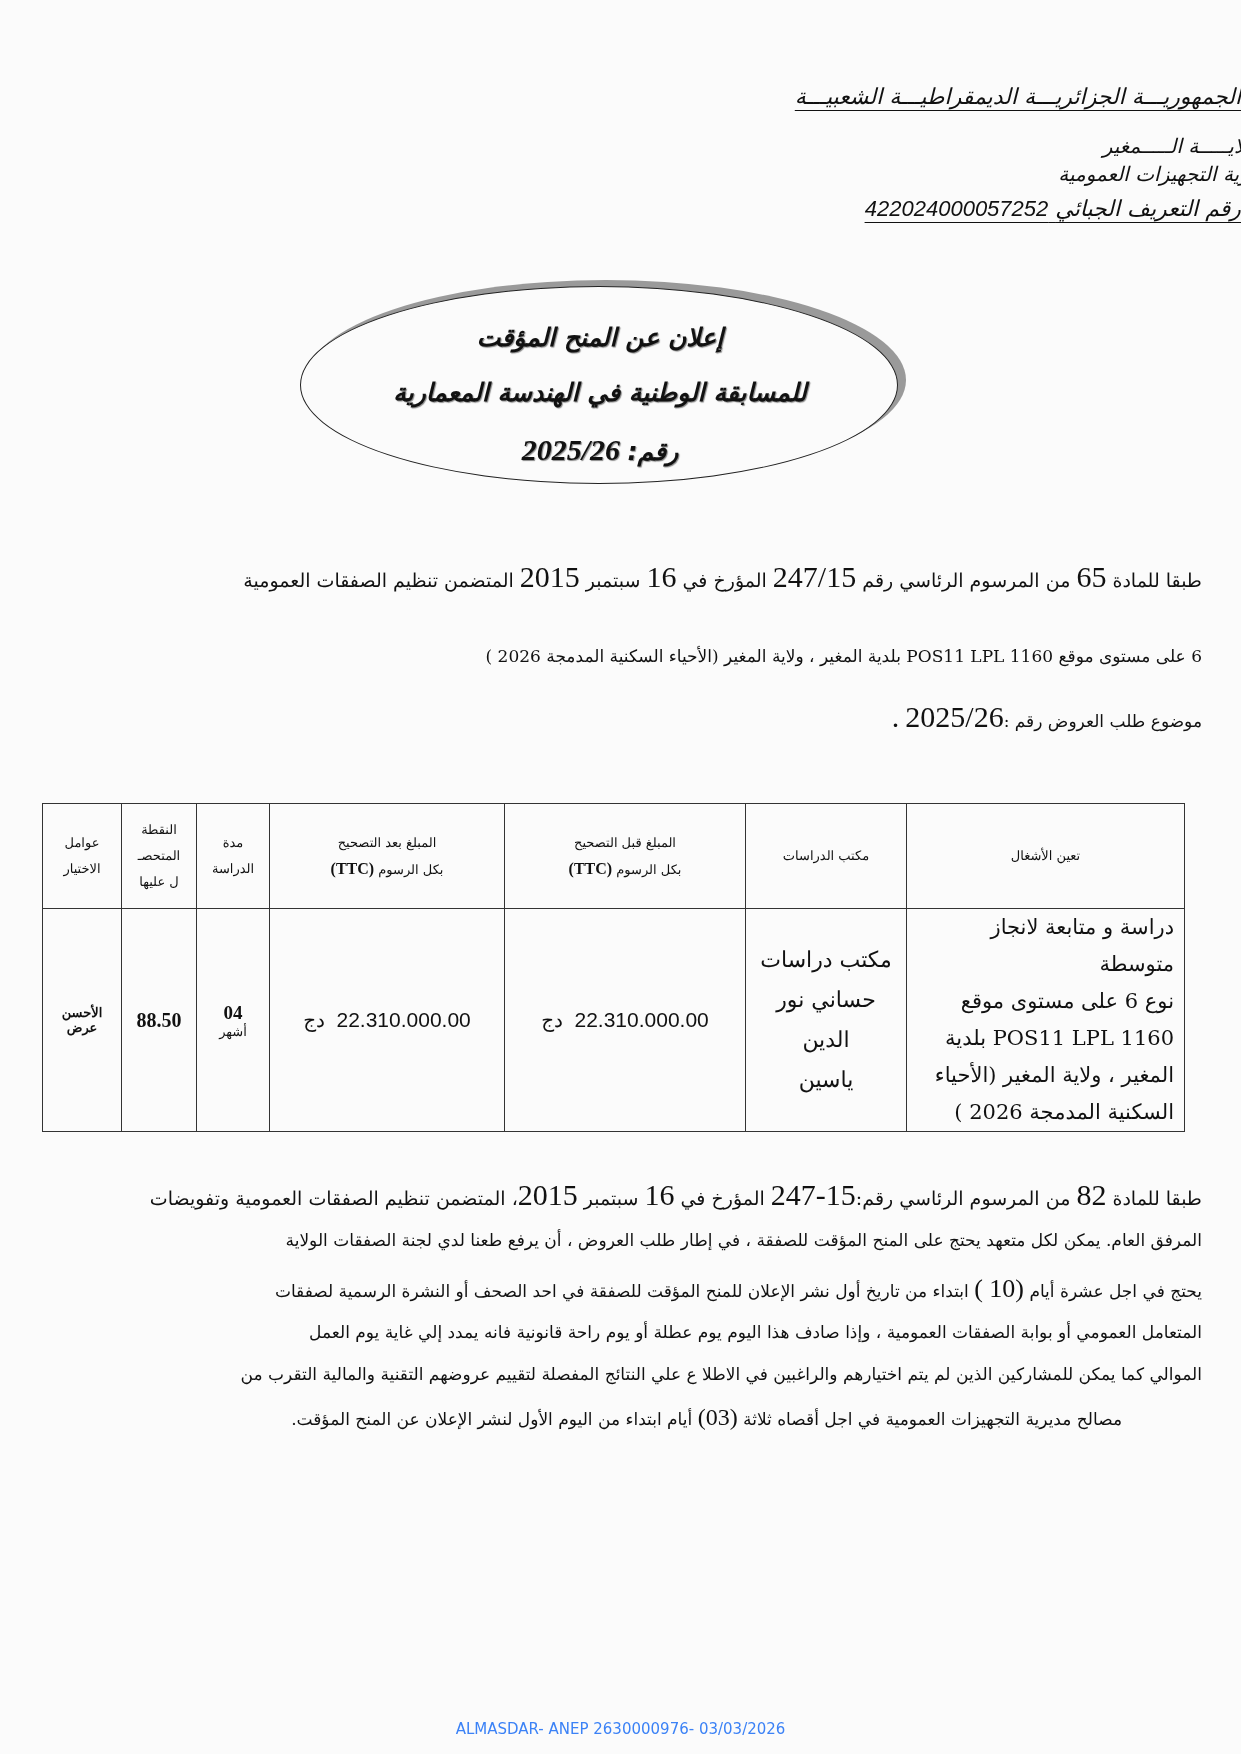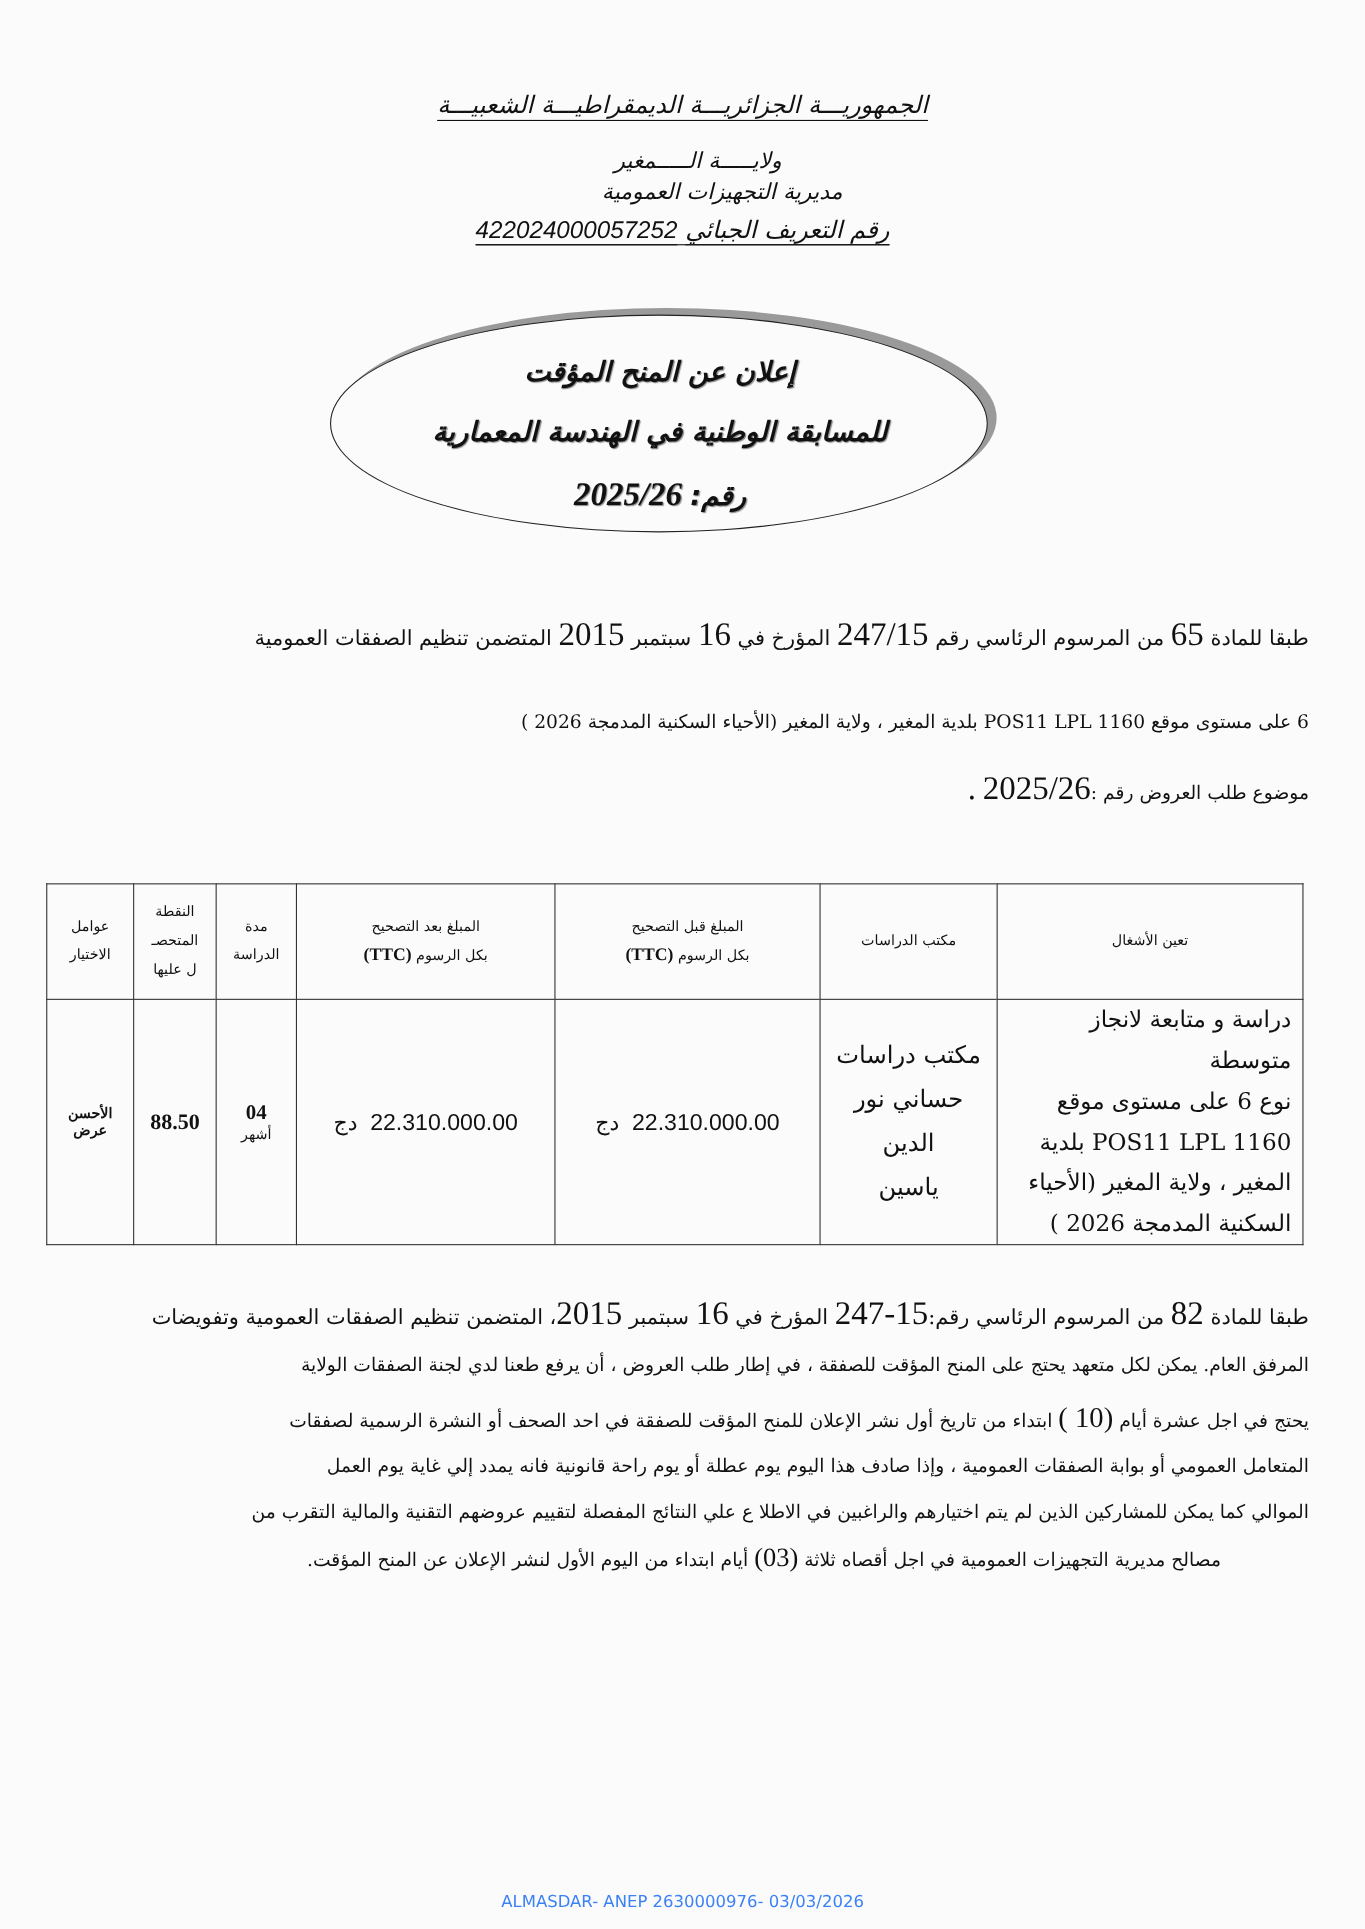--- a/index.html
+++ b/index.html
@@ -5,21 +5,21 @@
   html, body { margin: 0; padding: 0; }
   body {
     width: 1241px; height: 1754px;
     background: #fbfbfb;
     position: relative;
     overflow: hidden;
     color: #111;
     font-family: "DejaVu Serif", serif;
   }
   .abs { position: absolute; }
-  .header-block { left: 0; width: 1241px; text-align: center; font-style: italic; font-family: "DejaVu Sans", sans-serif; }
+  .header-block { left: 0; width: 1241px; text-align: right; font-style: italic; font-family: "DejaVu Sans", sans-serif; }
   .republic { top: 84px; font-size: 22px; }
   .republic span { text-decoration: underline; text-underline-offset: 6px; text-decoration-thickness: 1px; }
   .wilaya { top: 134px; font-size: 20px; padding-left: 14px; }
   .directorate { top: 162px; font-size: 20px; padding-left: 36px; }
   .fiscal { top: 196px; font-size: 22px; }
   .fiscal span { text-decoration: underline; text-underline-offset: 6px; text-decoration-thickness: 1px; }
 
   .ellipse-shadow {
     left: 306px; top: 280px; width: 600px; height: 200px;
     border-radius: 50%;
@@ -36,21 +36,21 @@
     left: 300px; width: 600px; text-align: center;
     font-family: "DejaVu Sans", sans-serif; font-weight: bold; font-style: italic;
     font-size: 25px; color: #111;
     text-shadow: 1px 1px 1px #888;
   }
   .t1 { top: 323px; }
   .t2 { top: 378px; text-align: center; }
   .t3 { top: 433px; font-family: "Liberation Serif", serif; font-size: 30px; }
 
   .para {
-    left: 40px; width: 1150px;
+    left: 52px; width: 1150px;
     direction: rtl; text-align: right;
     font-family: "DejaVu Serif", serif;
     font-size: 19px;
   }
   .para .line { position: absolute; right: 0; white-space: nowrap; }
   .big { font-family: "Liberation Serif", serif; font-size: 30px; }
 
   table.award {
     position: absolute; left: 42px; top: 803px;
     border-collapse: collapse;

